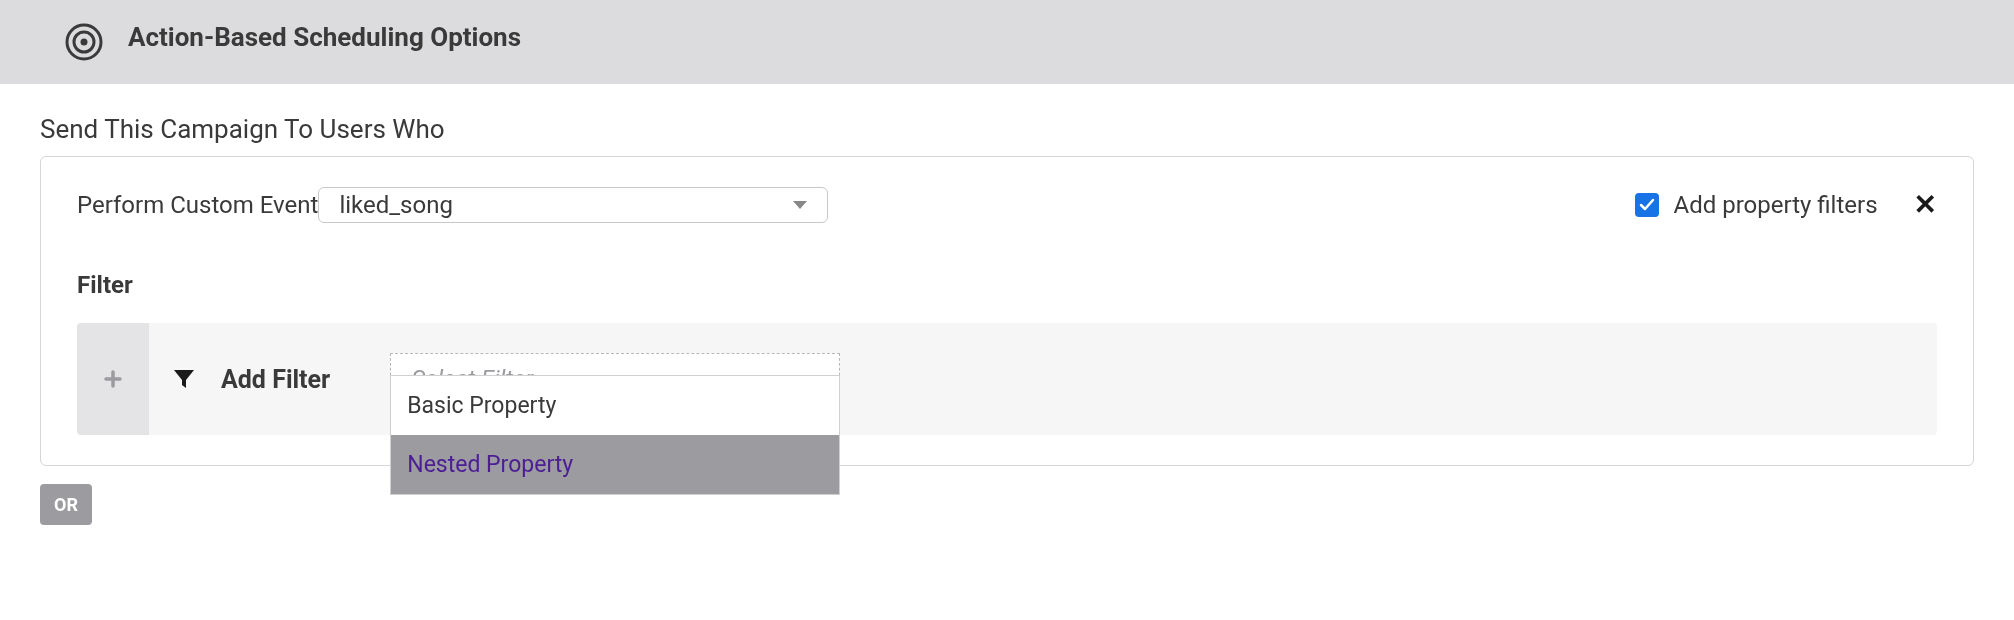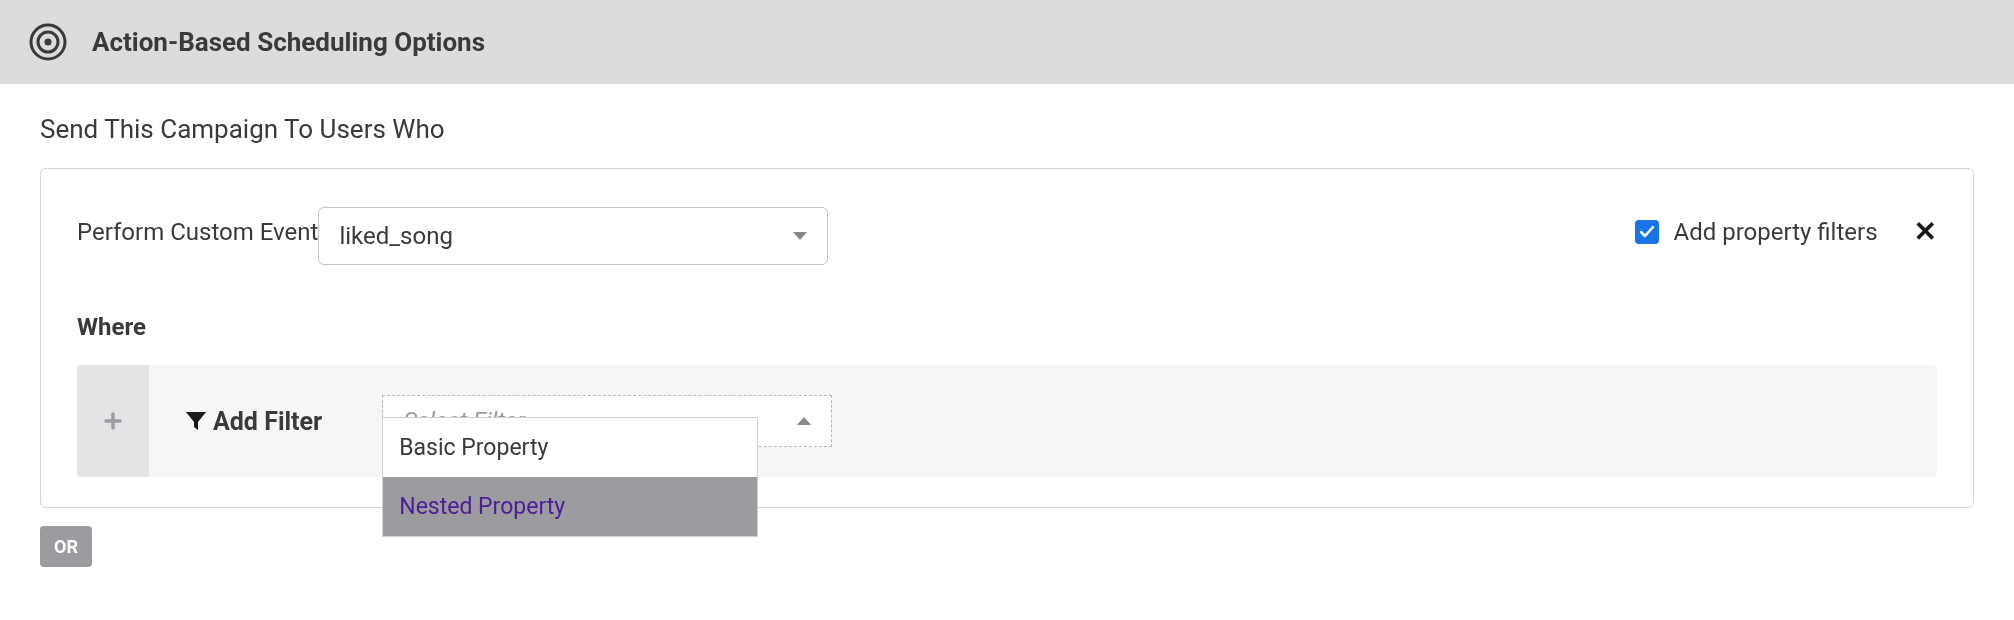--- a/index.html
+++ b/index.html
@@ -8,71 +8,69 @@
       padding: 0;
     }
     body {
       font-family: -apple-system, BlinkMacSystemFont, "Segoe UI", Roboto, Helvetica, Arial, sans-serif;
       background: #fff;
       color: #3a3a3a;
       width: 2014px;
     }
     .header-bar {
       background: #dcdcde;
-      padding: 22px 28px;
-      display: flex;
-      align-items: center;
+      padding: 22px 64px;
+      display: flex;
       gap: 24px;
     }
     .target-icon {
       width: 40px;
       height: 40px;
       flex-shrink: 0;
     }
     .header-title {
       font-size: 26px;
       font-weight: 700;
       color: #3a3a3a;
     }
     .content {
       padding: 30px 40px;
     }
     .subtitle {
       font-size: 26px;
       font-weight: 400;
       color: #3a3a3a;
-      margin-bottom: 24px;
+      margin-bottom: 12px;
     }
     .event-box {
       border: 1px solid #d6d6d8;
       border-radius: 6px;
       padding: 30px 36px;
       background: #fff;
     }
     .event-row {
       display: flex;
       align-items: center;
     }
     .event-label {
       font-size: 24px;
       color: #3a3a3a;
     }
     .event-select {
       flex: 0 0 auto;
       width: 510px;
-      height: 58px;
+      height: 36px;
       border: 1px solid #c8c8cb;
       border-radius: 6px;
       background: #fff;
       display: flex;
       align-items: center;
       justify-content: space-between;
       padding: 0 20px;
       cursor: pointer;
-      margin-top: 8px;
     }
     .event-select-value {
       font-size: 24px;
       color: #3a3a3a;
     }
     .caret-down {
       width: 0;
       height: 0;
       border-left: 7px solid transparent;
       border-right: 7px solid transparent;
@@ -144,22 +142,22 @@
       color: #9b9ba0;
       font-size: 26px;
       font-weight: 700;
       cursor: pointer;
       border-top-left-radius: 4px;
       border-bottom-left-radius: 4px;
     }
     .add-filter-section {
       display: flex;
       align-items: center;
-      gap: 6px;
-      padding-left: 36px;
+      gap: 26px;
+      padding-left: 24px;
       padding-right: 60px;
     }
     .funnel-icon {
       width: 22px;
       height: 22px;
     }
     .add-filter-label {
       font-size: 25px;
       font-weight: 700;
       color: #3a3a3a;
@@ -182,21 +180,21 @@
     }
     .filter-select-placeholder {
       font-size: 24px;
       font-style: italic;
       color: #9b9ba0;
     }
     .dropdown-menu {
       position: absolute;
       top: 52px;
       left: 0;
-      width: 376px;
+      width: 450px;
       background: #fff;
       border: 1px solid #d0d0d3;
       z-index: 10;
     }
     .dropdown-option {
       padding: 16px 16px;
       font-size: 23px;
       color: #3a3a3a;
       cursor: pointer;
     }
@@ -245,21 +243,21 @@
         <span class="checkbox">
           <svg viewBox="0 0 16 16">
             <path d="M2 8 L6 12 L14 3" stroke="#fff" stroke-width="2.5" fill="none" stroke-linecap="round" stroke-linejoin="round"></path>
           </svg>
         </span>
         <span class="checkbox-label">Add property filters</span>
       </div>
       <span class="close-btn">✕</span>
     </div>
 
-    <div class="where-label">Where</div>
+    <div class="where-label">Filter</div>
 
     <div class="filter-row">
       <div class="plus-btn">
         <svg width="20" height="20" viewBox="0 0 20 20">
           <path d="M10 3 V17 M3 10 H17" stroke="#9b9ba0" stroke-width="3.5" stroke-linecap="round"></path>
         </svg>
       </div>
       <div class="add-filter-section">
         <span class="funnel-icon">
           <svg viewBox="0 0 22 22">

